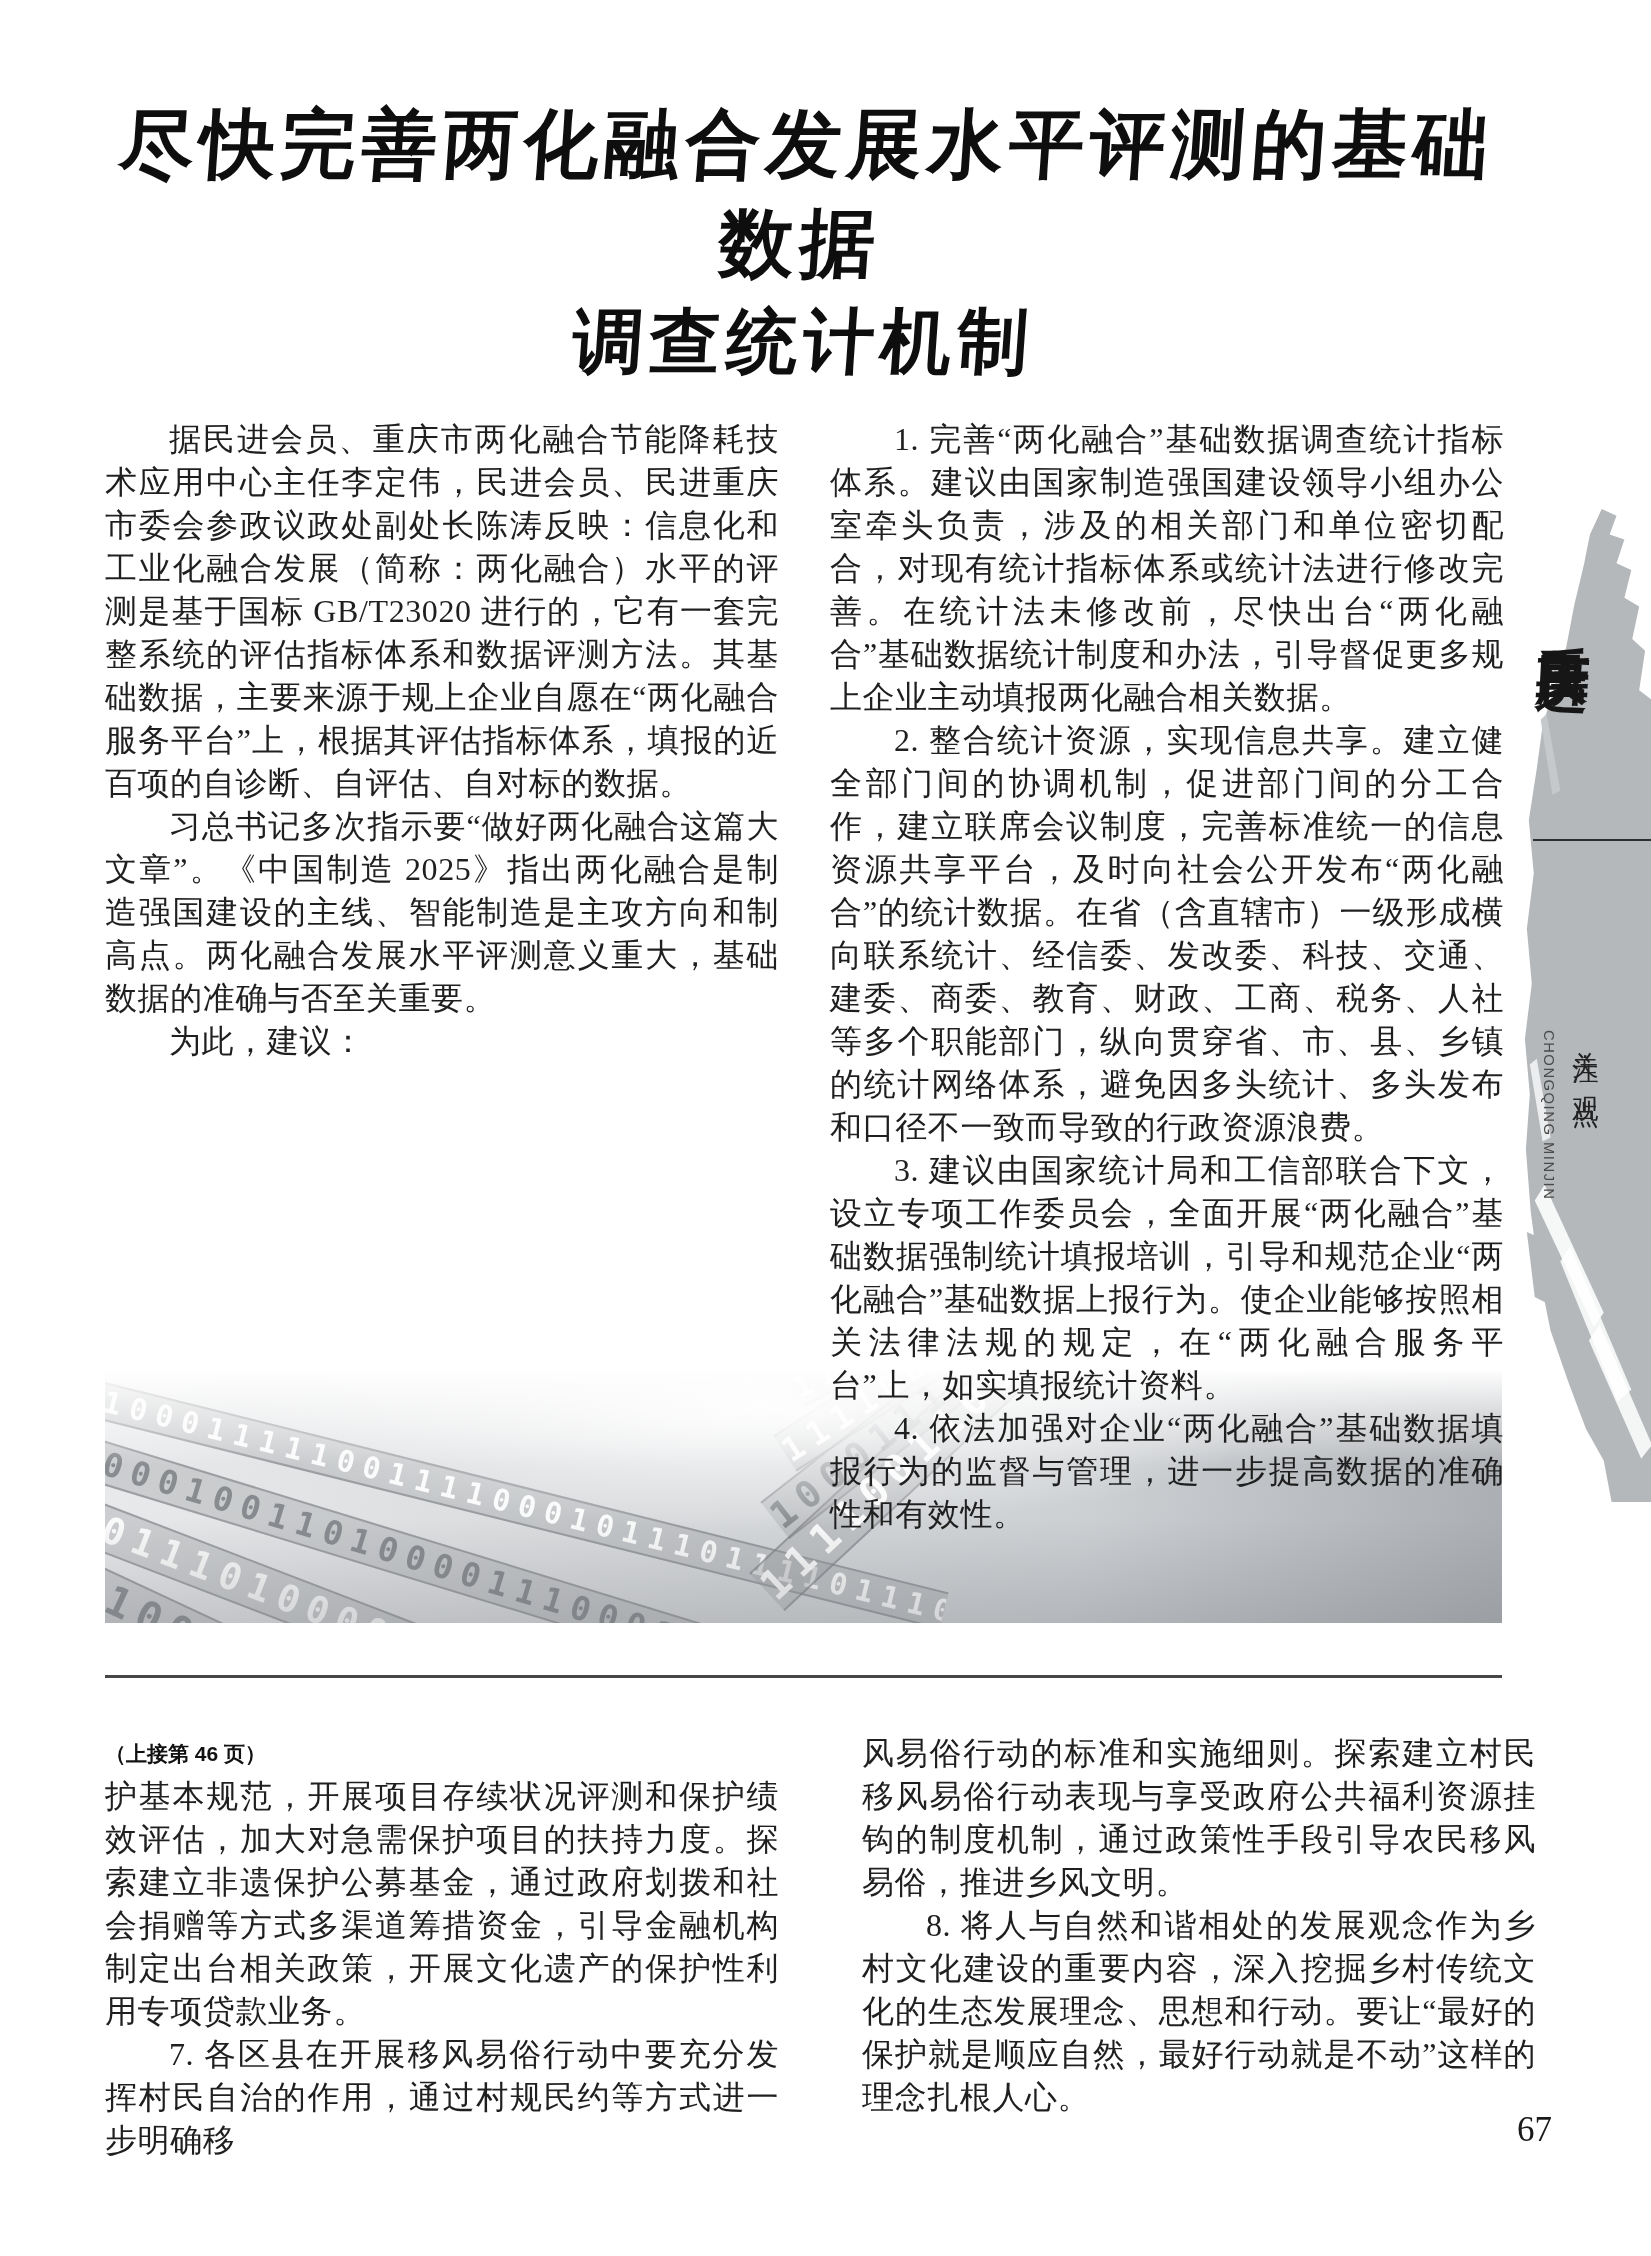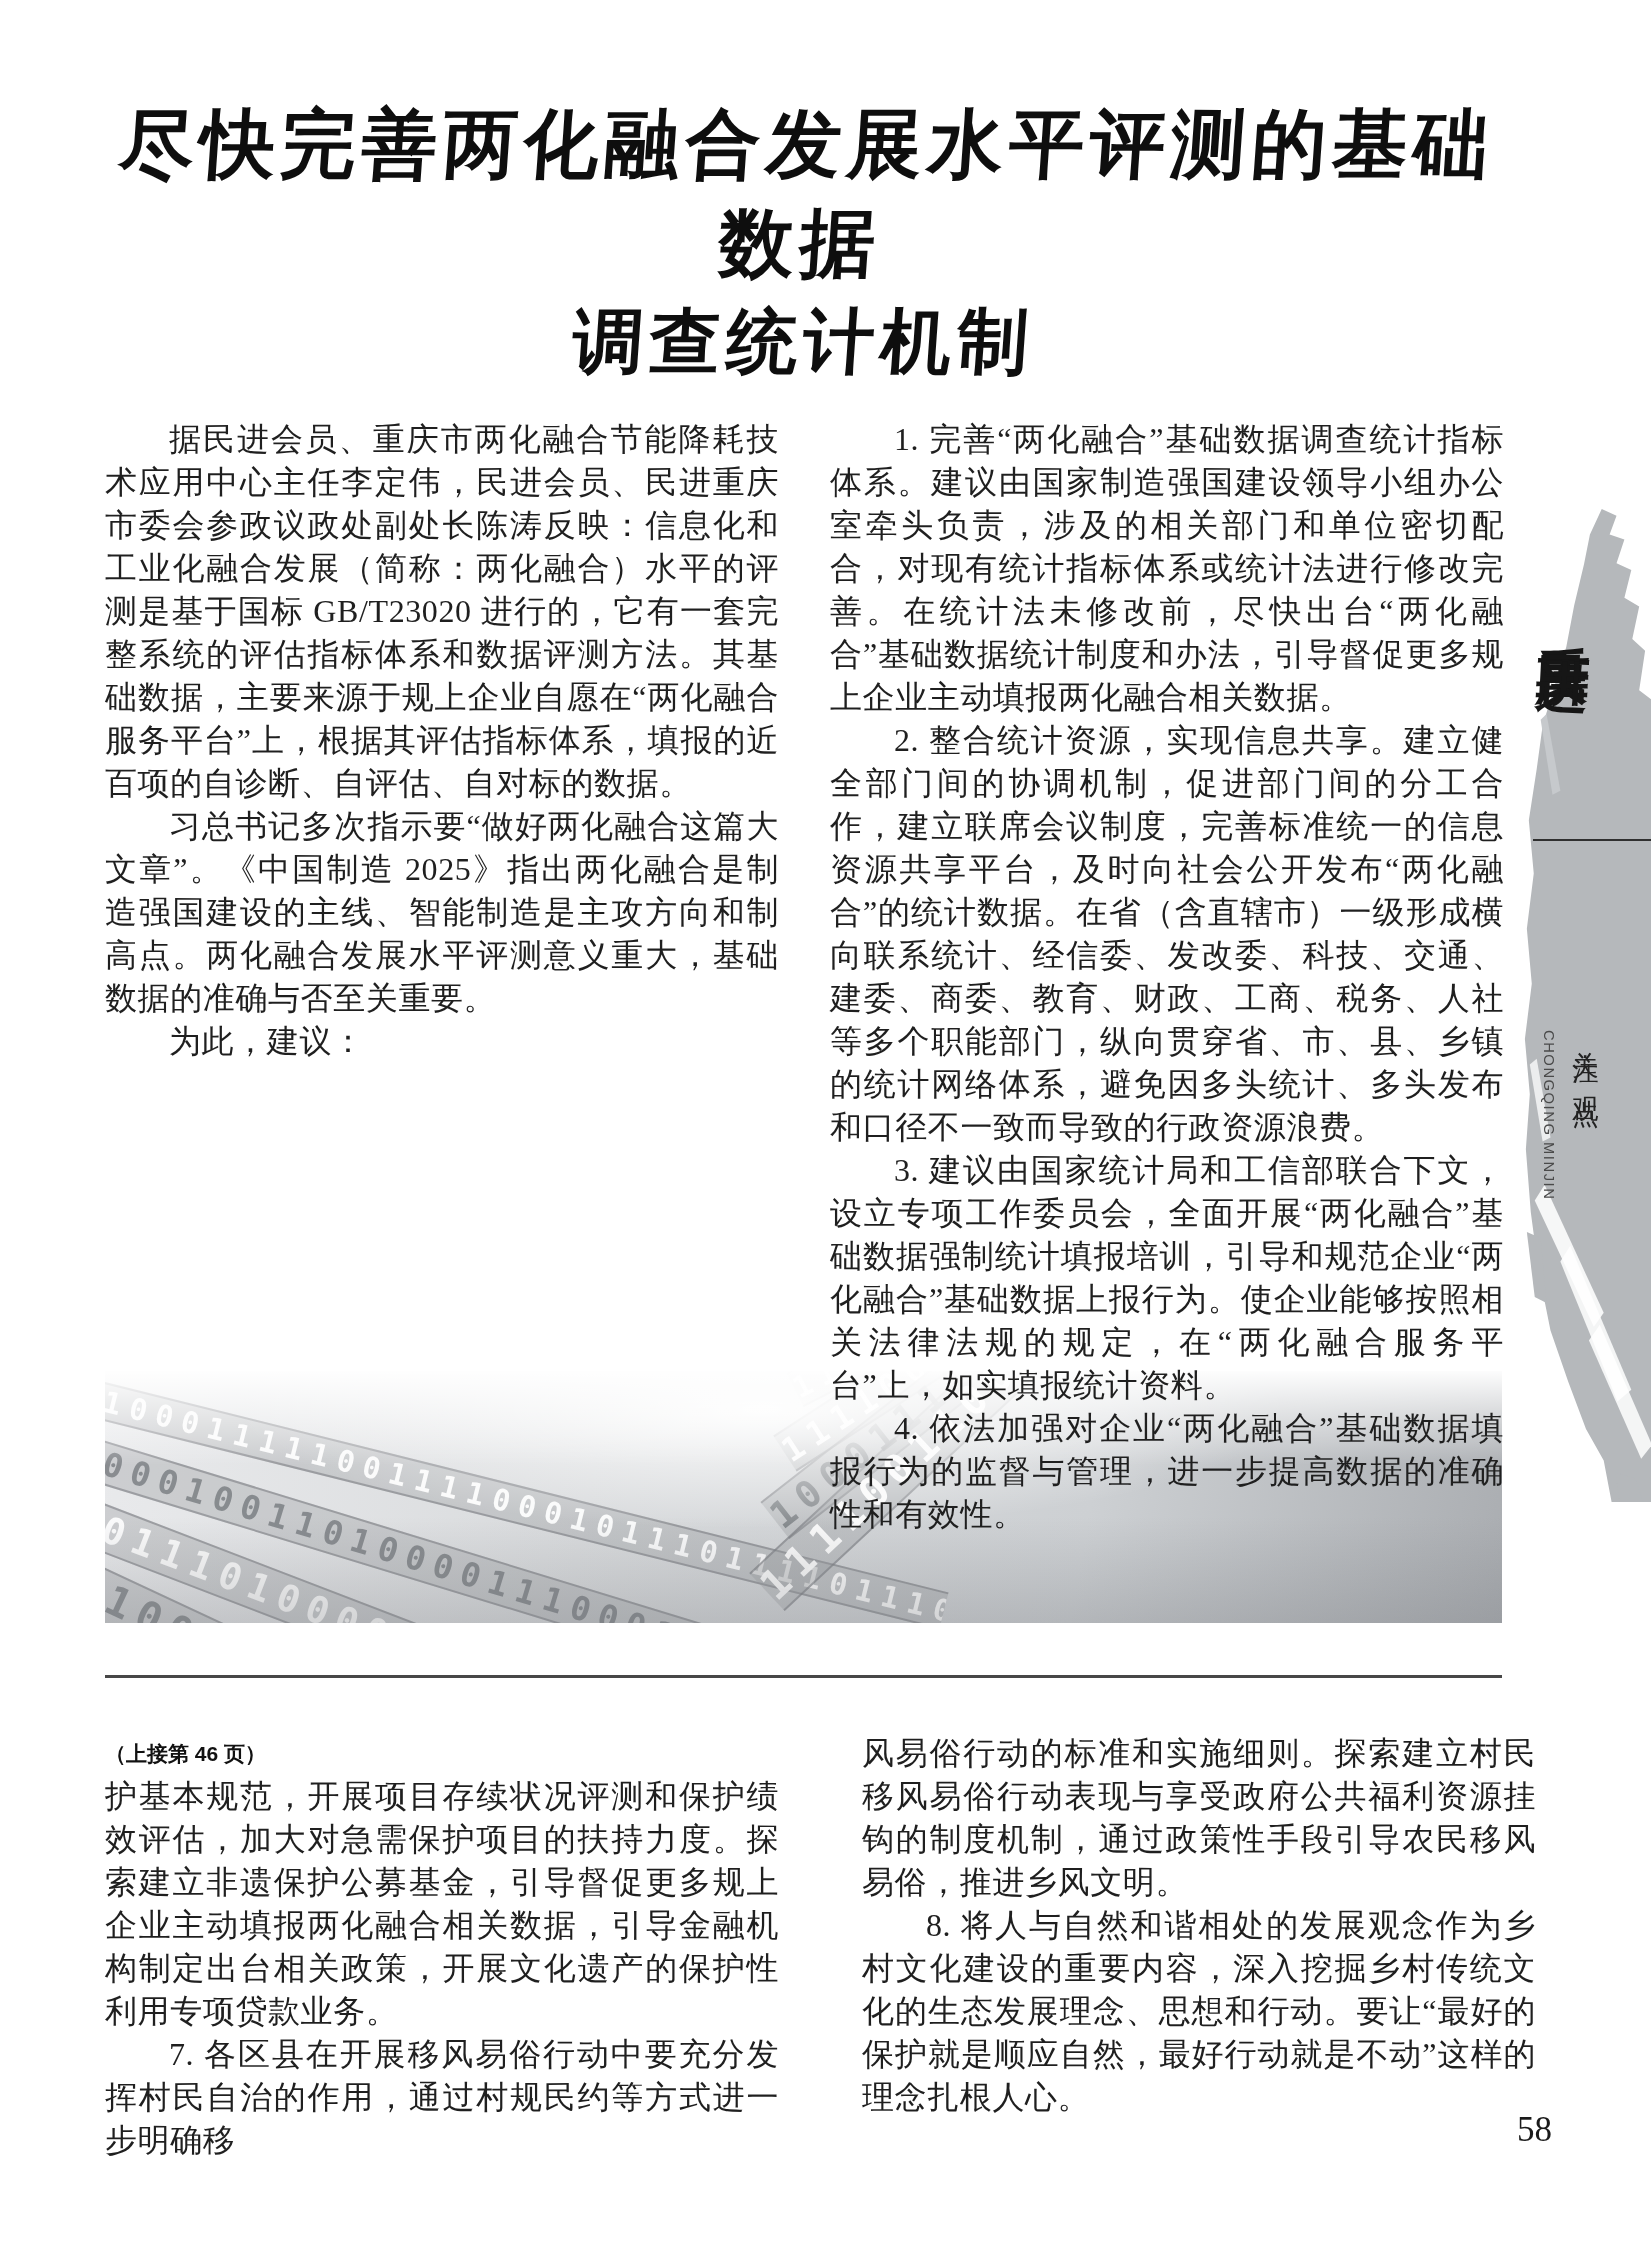--- a/index.html
+++ b/index.html
@@ -122,21 +122,21 @@
     <div class="glow"></div>
     <div class="vignette"></div>
     <div class="fade-top"></div>
   </div>
 
   <div class="rule"></div>
 
   <div class="col col-left-cont flush-first">
     <div class="cont-header">（上接第 46 页）</div>
     <div>
-        <p class="para">护基本规范，开展项目存续状况评测和保护绩效评估，加大对急需保护项目的扶持力度。探索建立非遗保护公募基金，引导督促更多规上企业主动填报两化融合相关数据，引导金融机构制定出台相关政策，开展文化遗产的保护性利用专项贷款业务。</p>
+        <p class="para">护基本规范，开展项目存续状况评测和保护绩效评估，加大对急需保护项目的扶持力度。探索建立非遗保护公募基金，通过政府划拨和社会捐赠等方式多渠道筹措资金，引导金融机构制定出台相关政策，开展文化遗产的保护性利用专项贷款业务。</p>
         <p class="para">7. 各区县在开展移风易俗行动中要充分发挥村民自治的作用，通过村规民约等方式进一步明确移</p>
       </div>
   </div>
   <div class="col col-right-cont flush-first">
       <p class="para">风易俗行动的标准和实施细则。探索建立村民移风易俗行动表现与享受政府公共福利资源挂钩的制度机制，通过政策性手段引导农民移风易俗，推进乡风文明。</p>
       <p class="para">8. 将人与自然和谐相处的发展观念作为乡村文化建设的重要内容，深入挖掘乡村传统文化的生态发展理念、思想和行动。要让“最好的保护就是顺应自然，最好行动就是不动”这样的理念扎根人心。</p>
     </div>
 
   <svg class="sidebar-art" viewBox="0 0 137 1010" preserveAspectRatio="none">
     <path fill="#b5b8bb" d="M86 2 L101 9 L94 28 L109 33 L101 57 L116 64 L109 92 L124 101 L117 134 L130 146 L124 186 L137 196
@@ -147,16 +147,16 @@
     <path fill="#ffffff" opacity="0.85" d="M84 830 L137 952 L126 966 L73 846 Z"></path>
     <path fill="#ffffff" opacity="0.75" d="M20 560 L34 640 L26 644 L13 566 Z"></path>
     <path fill="#b5b8bb" d="M10 736 L24 742 L30 808 L18 802 Z"></path>
     <path fill="#b5b8bb" d="M100 980 L120 986 L128 1010 L104 1010 Z"></path>
   </svg>
   <div class="calligraphy">重庆民进</div>
   <div class="side-rule"></div>
   <div class="section-en">CHONGQING MINJIN</div>
   <div class="section-cn">关注·观点</div>
 
-  <div class="page-number">58</div>
+  <div class="page-number">67</div>
 
 </div>
 
 
 </body></html>

